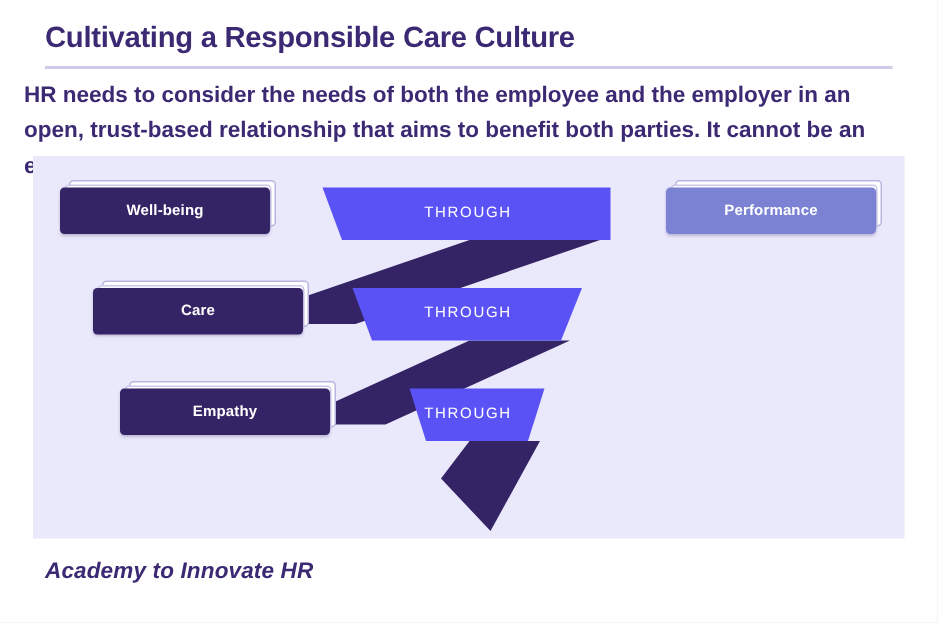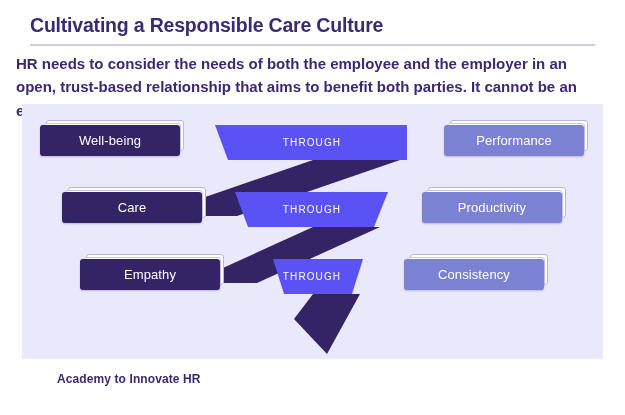--- a/index.html
+++ b/index.html
@@ -108,36 +108,36 @@
     bottom: 0;
     border-radius: 3px;
     display: flex;
     align-items: center;
     justify-content: center;
     box-shadow: 0 1px 2px rgba(52,36,102,0.25);
   }
   .card.dark .face { background: #342466; }
   .card.light .face { background: #7b82d4; }
   .card .label {
-    font-size: 13px;
-    font-weight: normal;
+    font-size: 10px;
+    font-weight: bold;
     color: #ffffff;
     white-space: nowrap;
     letter-spacing: 0.1px;
   }
 
   .footer {
     position: absolute;
     left: 30px;
     top: 372px;
-    font-size: 12px;
-    font-weight: bold;
+    font-size: 15px;
+    font-weight: bold;
+    font-style: italic;
     color: #3b2a73;
     letter-spacing: 0.1px;
-    margin-left: 27px;
   }
 </style>
 </head>
 <body>
 
 <div class="slide">
 
   <div class="title">Cultivating a Responsible Care Culture</div>
   <div class="title-rule"></div>
   <div class="subtitle">HR needs to consider the needs of both the employee and the employer in an open, trust-based relationship that aims to benefit both parties. It cannot be an either/or relationship.</div>
@@ -188,33 +188,19 @@
     </div>
 
     <div class="card dark" style="left:58px; top:155px; width:140px;">
       <div class="sheet-back"></div>
       <div class="sheet-mid"></div>
       <div class="face">
         <span class="label">Empathy</span>
       </div>
     </div>
 
-    <div class="card light" style="left:400px; top:88px; width:140px;">
-      <div class="sheet-back"></div>
-      <div class="sheet-mid"></div>
-      <div class="face">
-        <span class="label">Productivity</span>
-      </div>
-    </div>
-
-    <div class="card light" style="left:382px; top:155px; width:140px;">
-      <div class="sheet-back"></div>
-      <div class="sheet-mid"></div>
-      <div class="face">
-        <span class="label">Consistency</span>
-      </div>
-    </div>
+
 
   </div>
 
   <div class="footer">Academy to Innovate HR</div>
 
 </div>
 
 </body></html>

